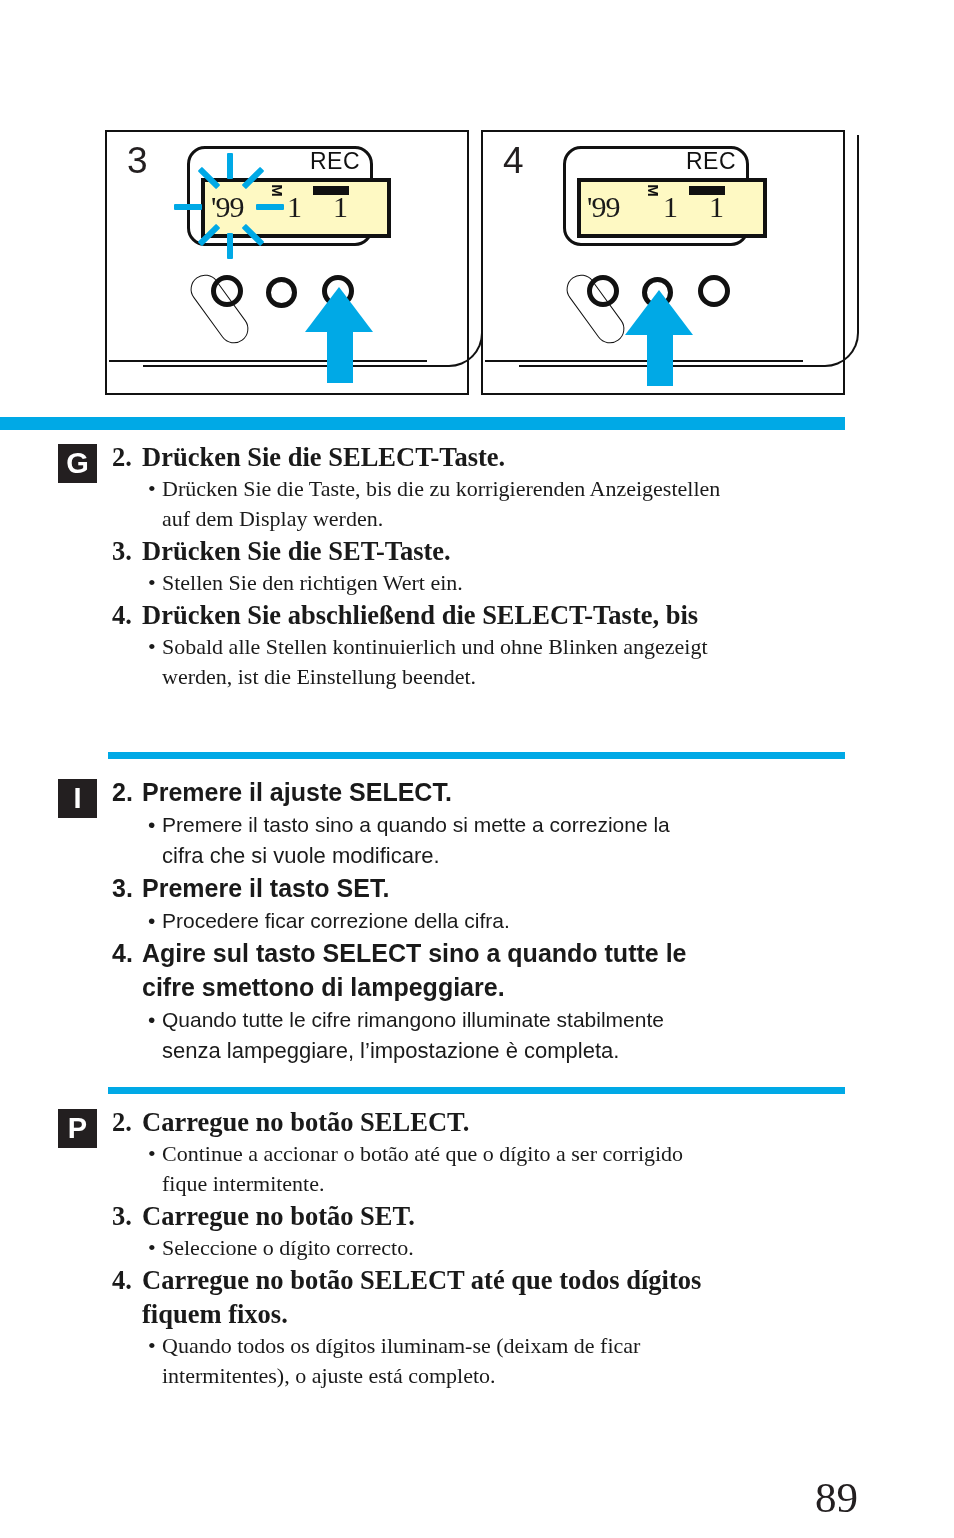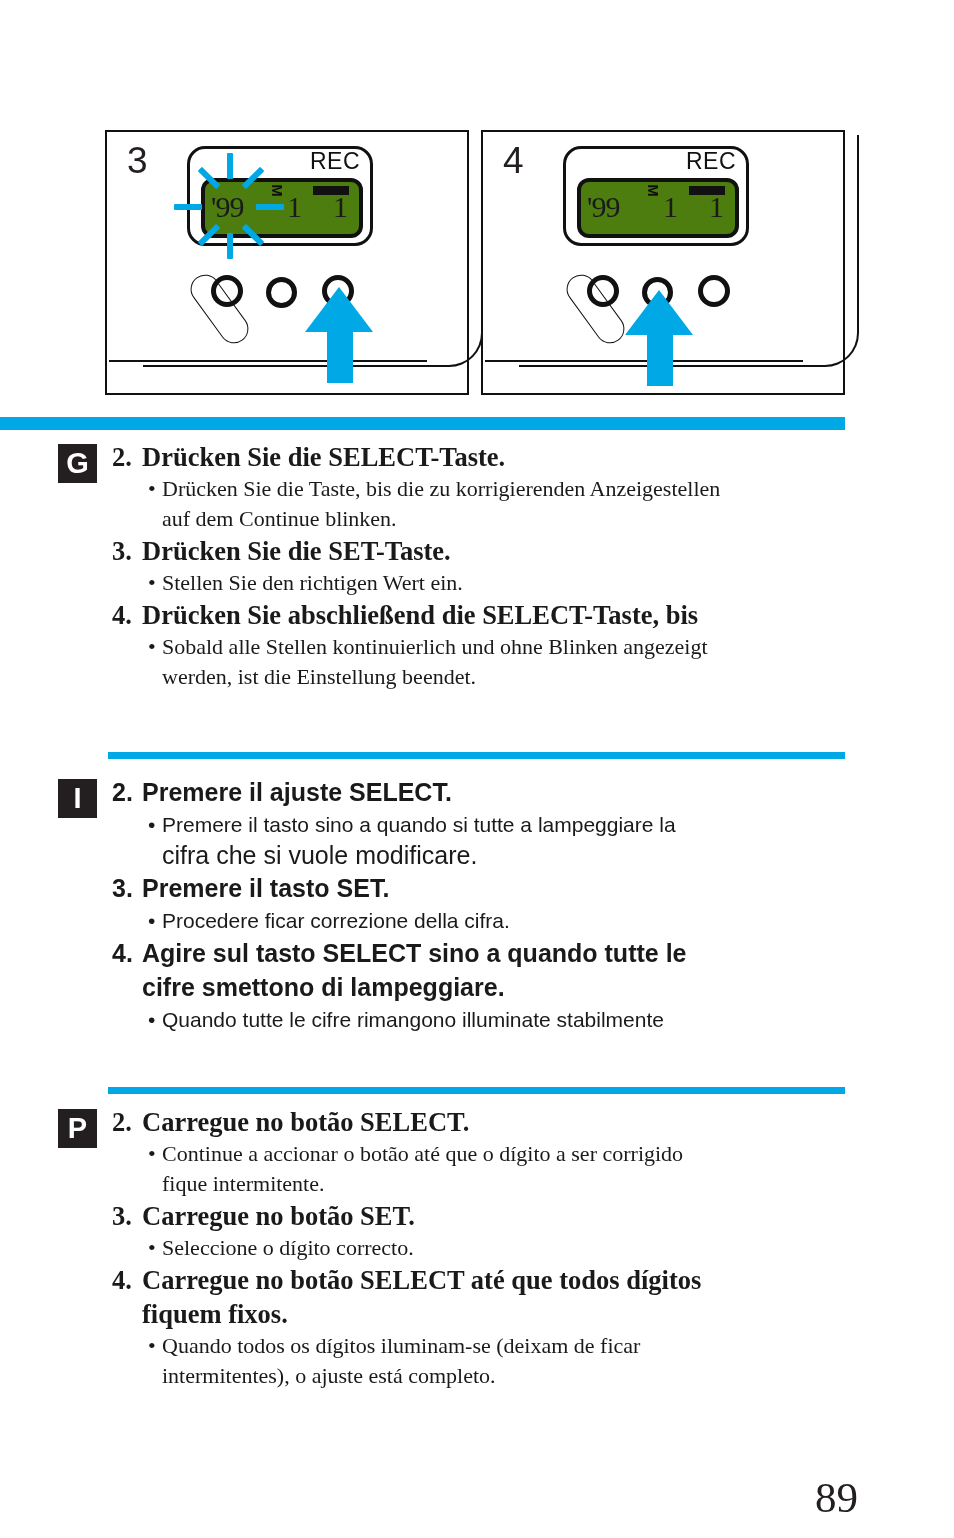--- a/index.html
+++ b/index.html
@@ -91,26 +91,26 @@
     font-size: 23px;
     font-weight: 400;
     letter-spacing: 0.5px;
     color: #111;
     line-height: 1;
   }
   .lcd-window {
     position: absolute;
     left: 11px;
     top: 29px;
-    width: 162px;
+    width: 190px;
     height: 60px;
     border: 4px solid #111;
-    border-radius: 12px;
-    box-sizing: border-box;
-    background: #4d7c0f;
+    border-radius: 0;
+    box-sizing: border-box;
+    background: #fef9c3;
   }
   .lcd-year {
     position: absolute;
     left: 6px;
     top: 8px;
     font-size: 30px;
     letter-spacing: -1px;
   }
   .lcd-month {
     position: absolute;
@@ -270,21 +270,21 @@
 
   
   .serif-lang .step-head { font-family: "Liberation Serif", serif; font-size: 26.5px; line-height: 34px; }
   .serif-lang .bullet-line { font-family: "Liberation Serif", serif; font-size: 22px; line-height: 30px; }
   .serif-lang .bullet-cont { padding-left: 50px; font-family: "Liberation Serif", serif; font-size: 22px; line-height: 30px; }
   .serif-lang .step-head-cont { padding-left: 30px; font-family: "Liberation Serif", serif; font-size: 26.5px; line-height: 34px; font-weight: 700; }
 
   
   .sans-lang .step-head { font-family: "Liberation Sans", sans-serif; font-size: 25px; line-height: 34px; }
   .sans-lang .bullet-line { font-family: "Liberation Sans", sans-serif; font-size: 21px; line-height: 31px; }
-  .sans-lang .bullet-cont { padding-left: 50px; font-family: "Liberation Sans", sans-serif; font-size: 25px; line-height: 31px; }
+  .sans-lang .bullet-cont { padding-left: 50px; font-family: "Liberation Sans", sans-serif; font-size: 22px; line-height: 31px; }
   .sans-lang .step-head-cont { padding-left: 30px; font-family: "Liberation Sans", sans-serif; font-size: 25px; line-height: 34px; font-weight: 700; }
 
   
   .page-number {
     position: absolute;
     right: 96px;
     top: 1473px;
     font-family: "Liberation Serif", serif;
     font-size: 43px;
     font-weight: 400;
@@ -371,21 +371,21 @@
 
     <div class="step">
       <div class="step-head">
         <span class="step-head-num">2.</span>
         <span class="step-head-text">Drücken Sie die SELECT-Taste.</span>
       </div>
       <div class="bullet-line">
         <span class="bullet-dot">•</span>
         <span class="bullet-text">Drücken Sie die Taste, bis die zu korrigierenden Anzeigestellen</span>
       </div>
-      <div class="bullet-cont">auf dem Continue blinken.</div>
+      <div class="bullet-cont">auf dem Display werden.</div>
     </div>
 
     <div class="step">
       <div class="step-head">
         <span class="step-head-num">3.</span>
         <span class="step-head-text">Drücken Sie die SET-Taste.</span>
       </div>
       <div class="bullet-line">
         <span class="bullet-dot">•</span>
         <span class="bullet-text">Stellen Sie den richtigen Wert ein.</span>
@@ -411,21 +411,21 @@
   <div class="lang-badge">I</div>
   <div class="steps">
 
     <div class="step">
       <div class="step-head">
         <span class="step-head-num">2.</span>
         <span class="step-head-text">Premere il ajuste SELECT.</span>
       </div>
       <div class="bullet-line">
         <span class="bullet-dot">•</span>
-        <span class="bullet-text">Premere il tasto sino a quando si tutte a lampeggiare la</span>
+        <span class="bullet-text">Premere il tasto sino a quando si mette a correzione la</span>
       </div>
       <div class="bullet-cont">cifra che si vuole modificare.</div>
     </div>
 
     <div class="step">
       <div class="step-head">
         <span class="step-head-num">3.</span>
         <span class="step-head-text">Premere il tasto SET.</span>
       </div>
       <div class="bullet-line">
@@ -437,20 +437,21 @@
     <div class="step">
       <div class="step-head">
         <span class="step-head-num">4.</span>
         <span class="step-head-text">Agire sul tasto SELECT sino a quando tutte le</span>
       </div>
       <div class="step-head-cont">cifre smettono di lampeggiare.</div>
       <div class="bullet-line">
         <span class="bullet-dot">•</span>
         <span class="bullet-text">Quando tutte le cifre rimangono illuminate stabilmente</span>
       </div>
+      <div class="bullet-cont">senza lampeggiare, l’impostazione è completa.</div>
     </div>
 
   </div>
 </div>
 
 <div class="lang-section sec-p serif-lang">
   <div class="lang-badge">P</div>
   <div class="steps">
 
     <div class="step">

